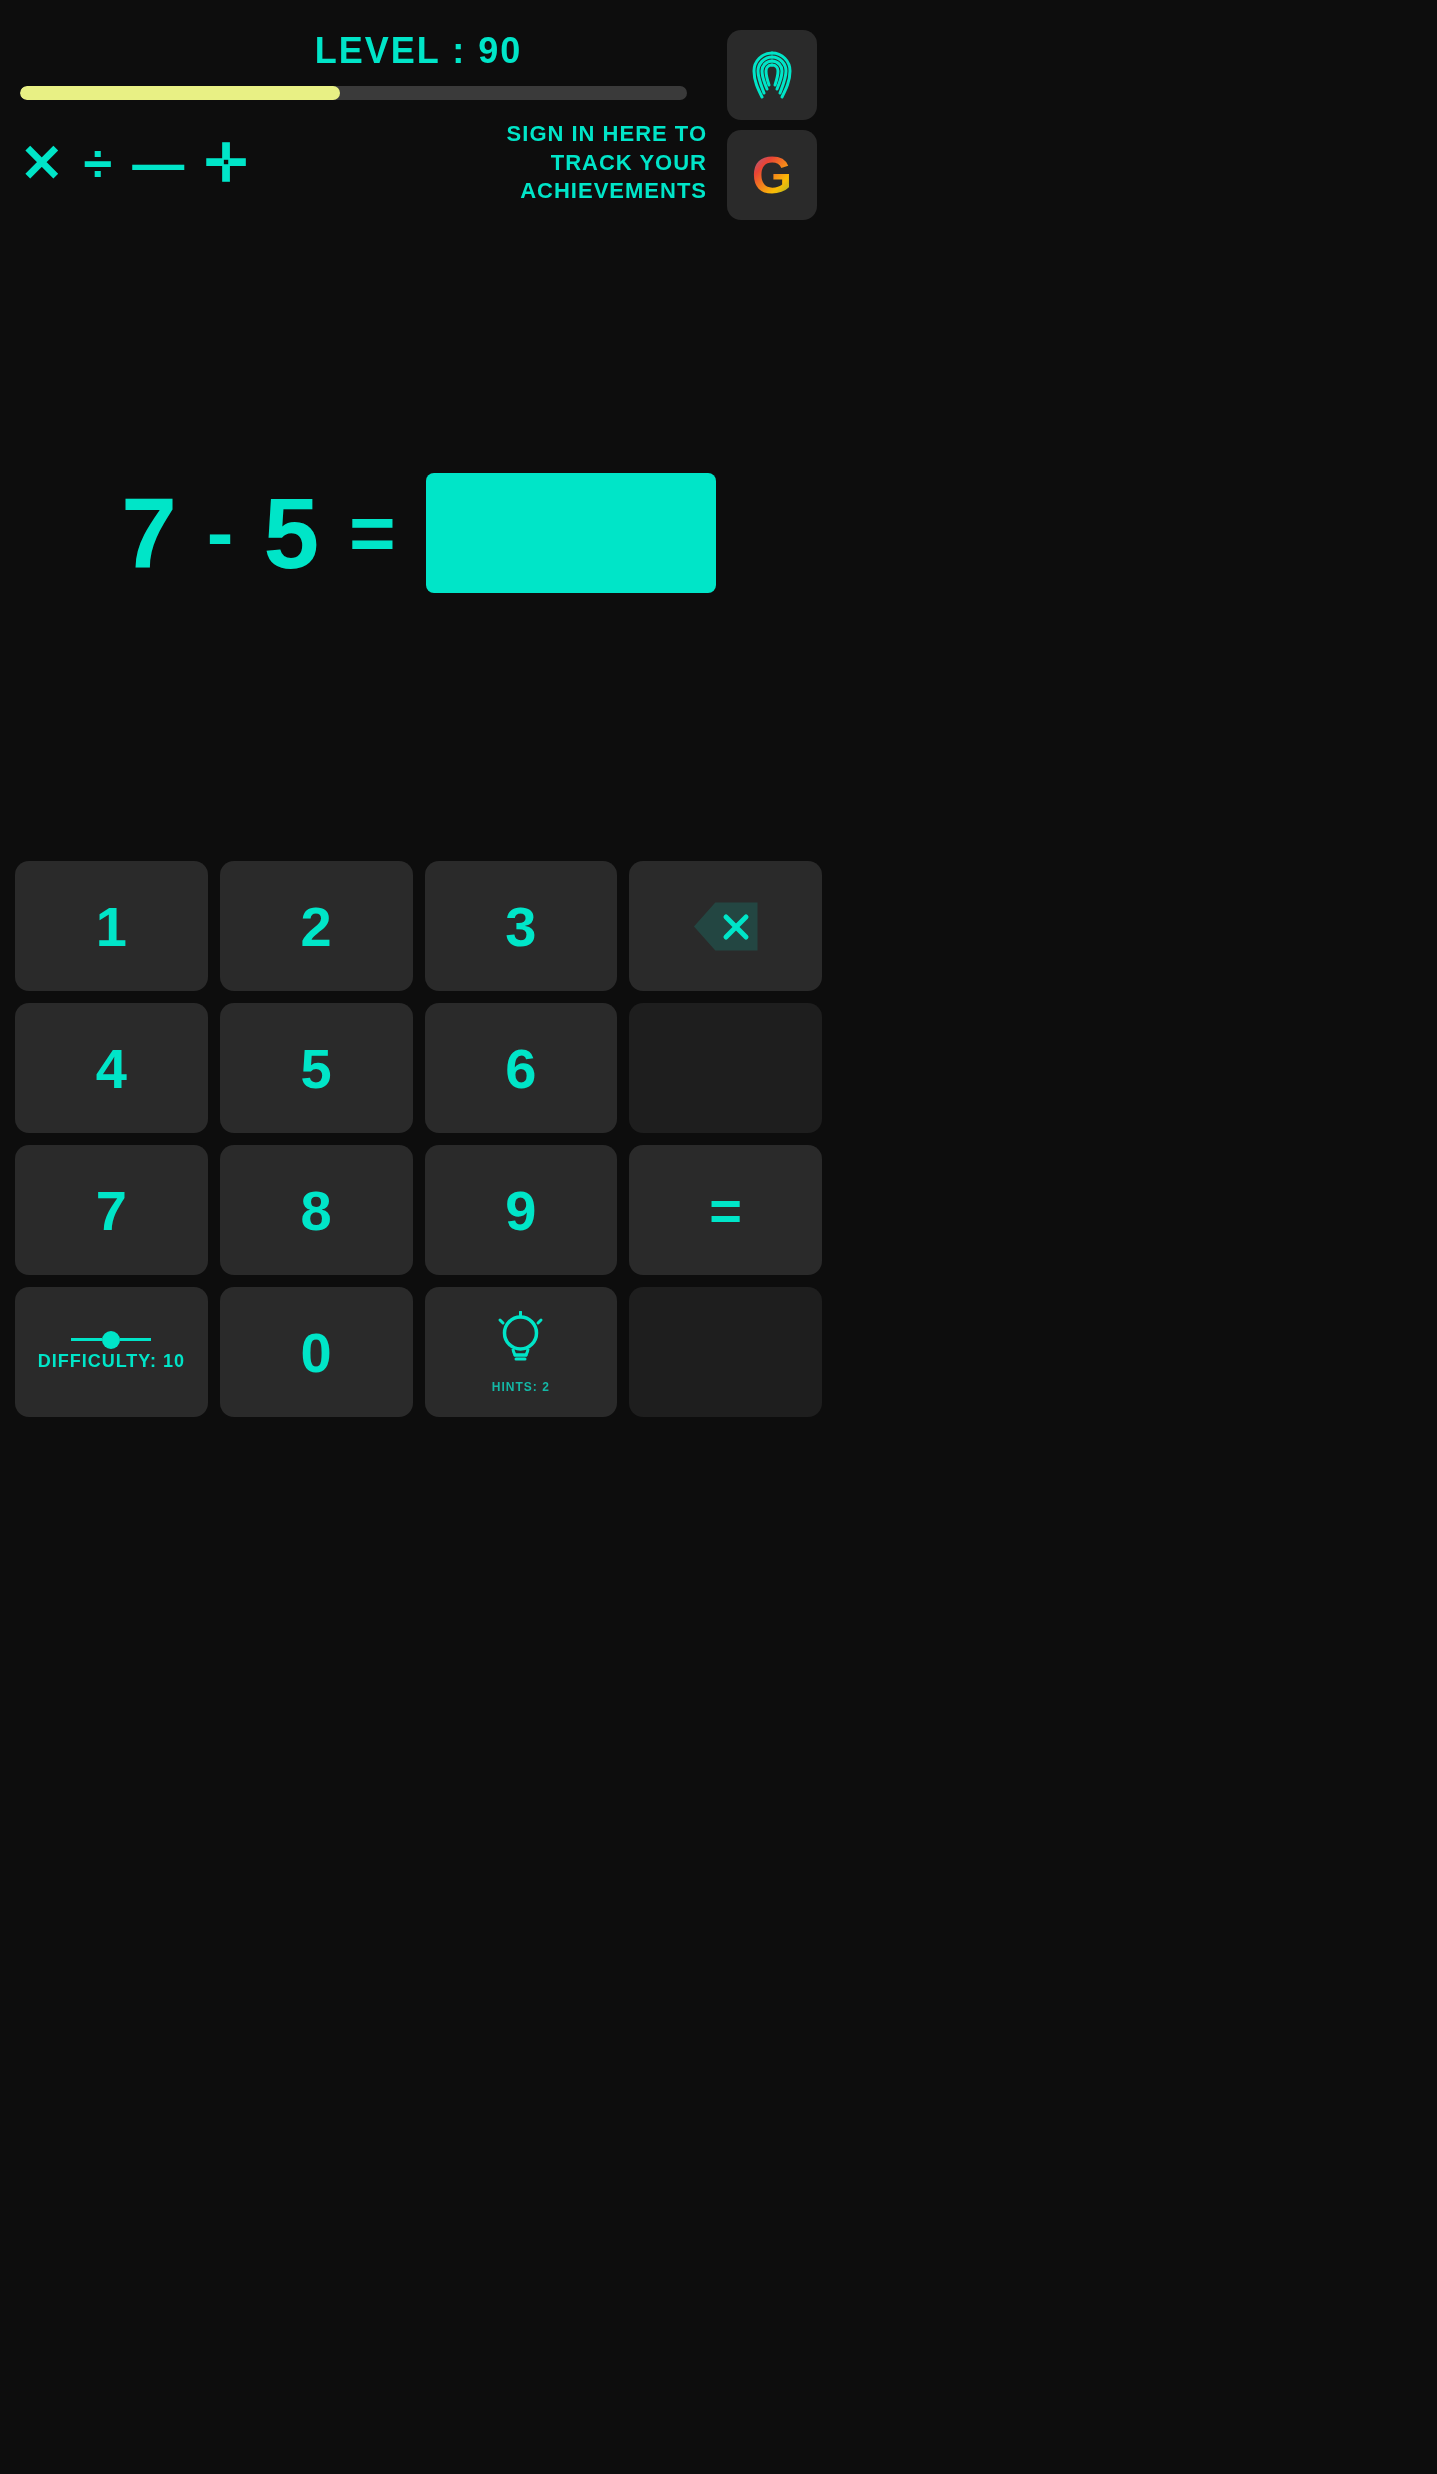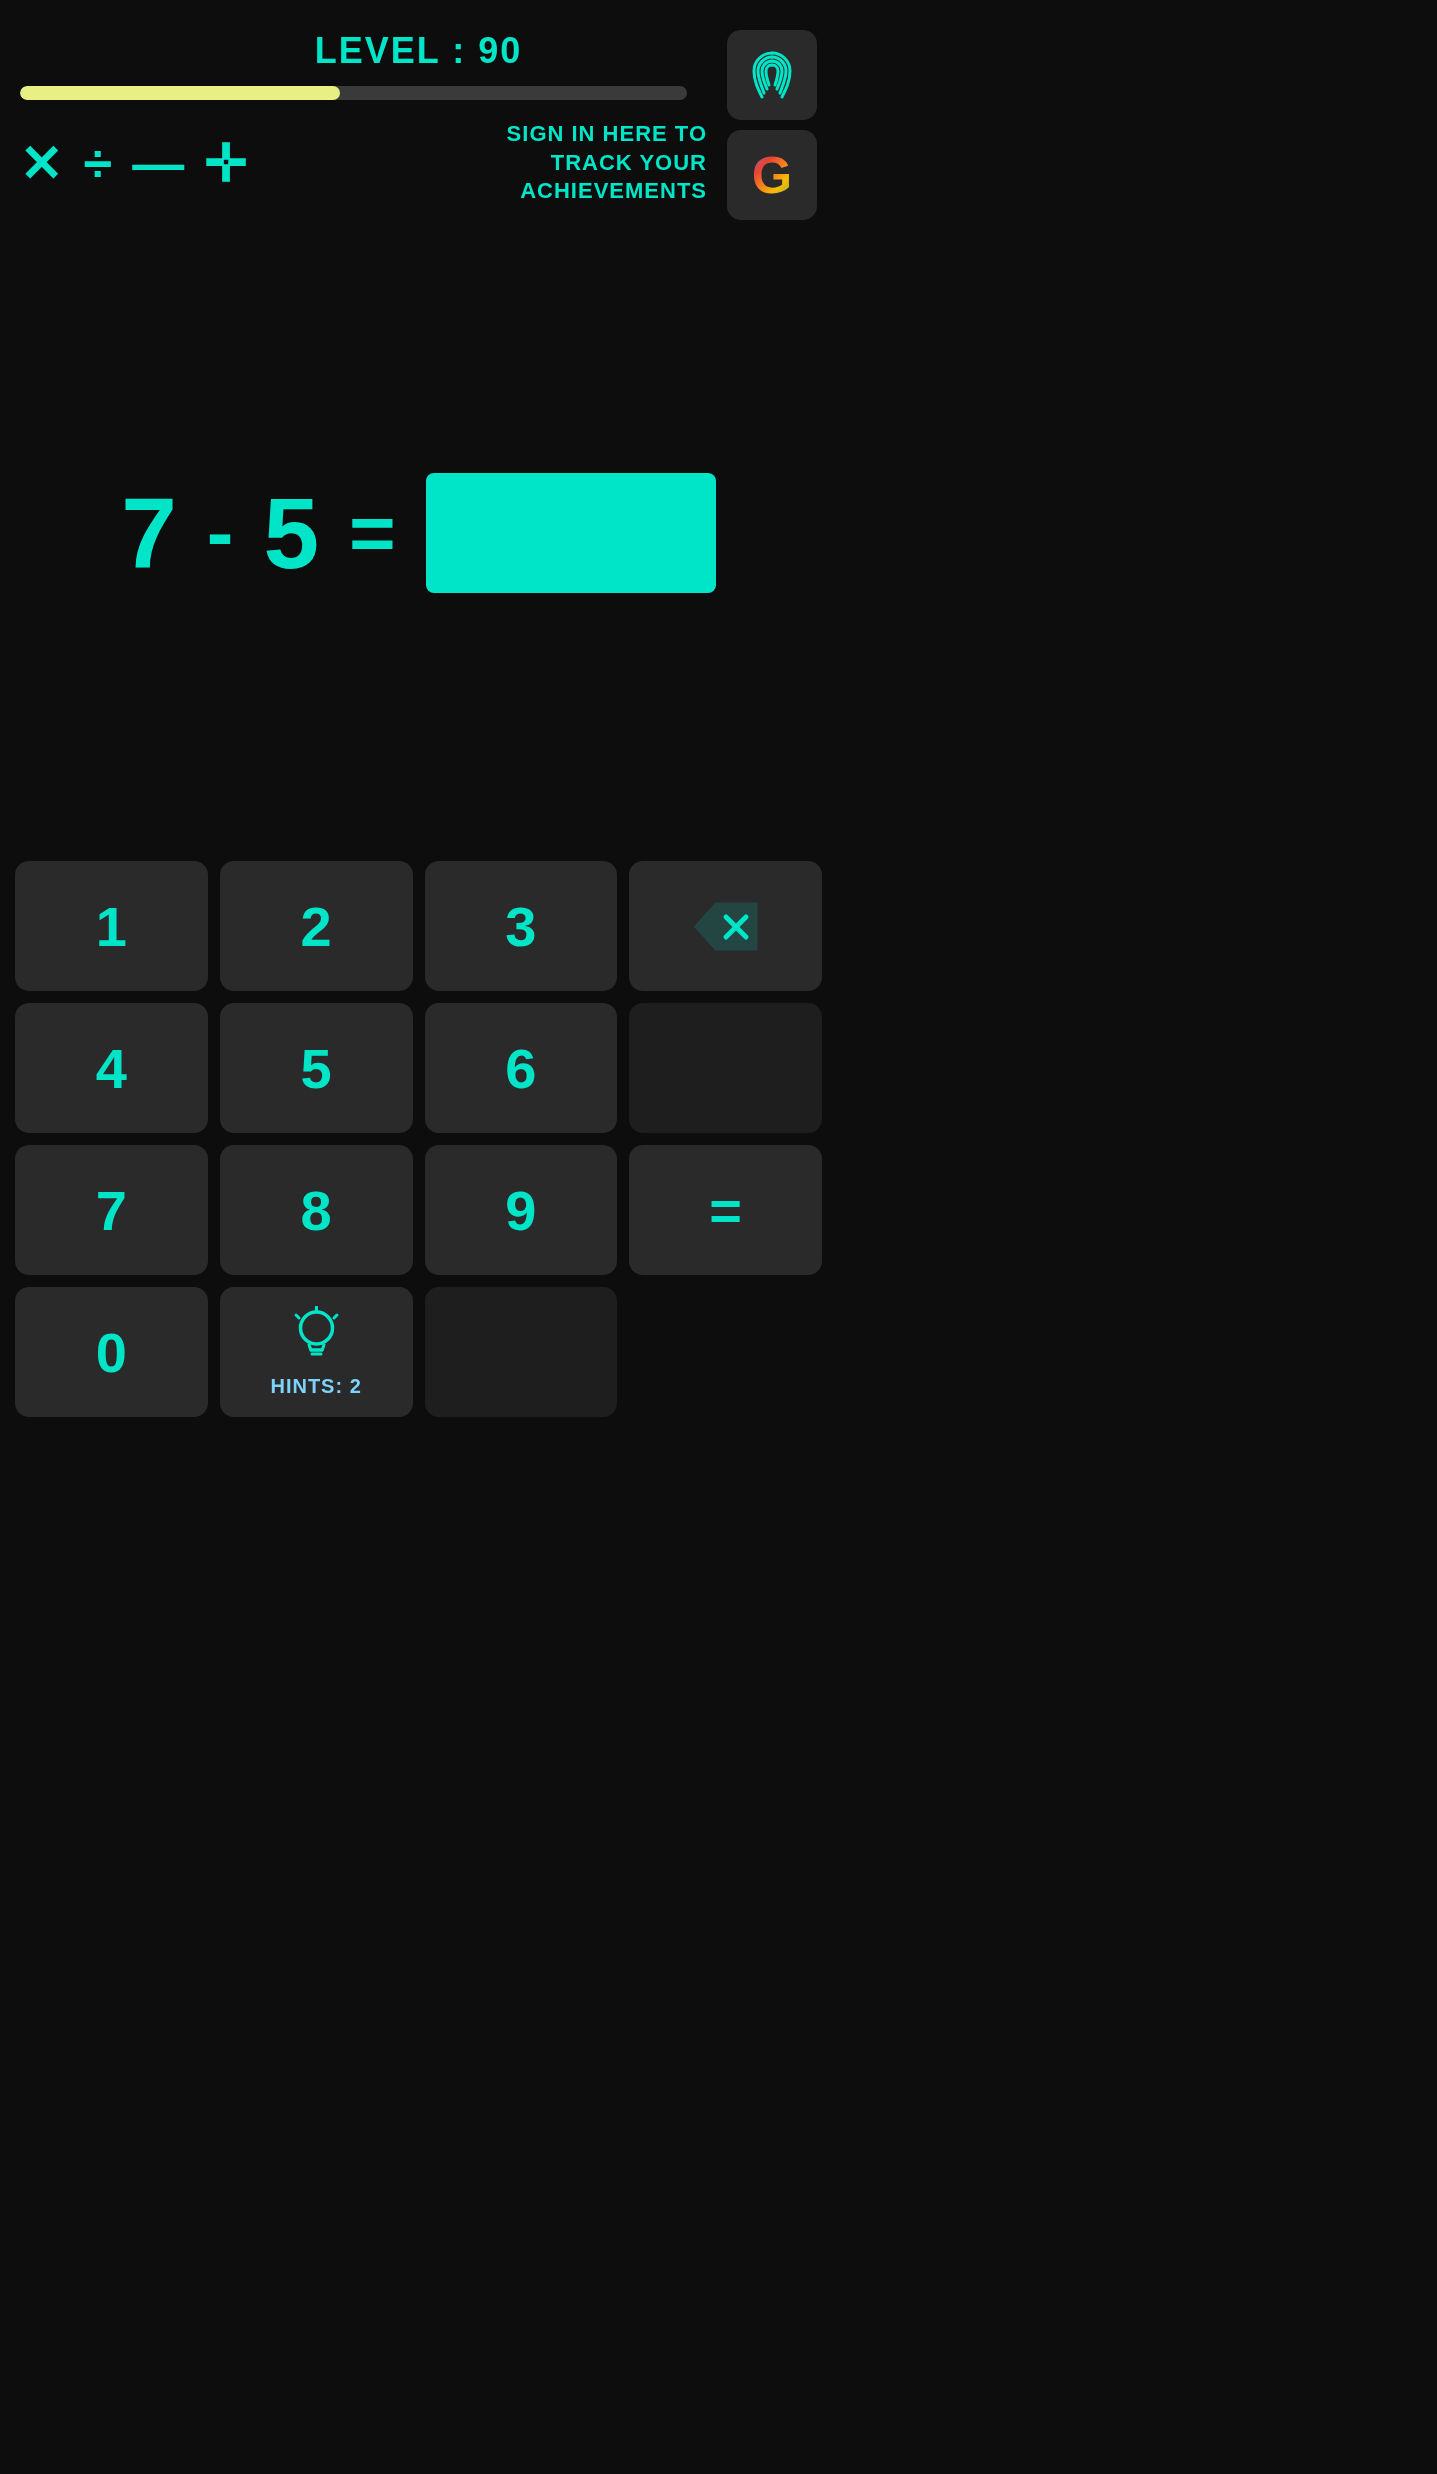--- a/index.html
+++ b/index.html
@@ -204,23 +204,23 @@
       font-weight: 900;
       letter-spacing: 1px;
     }
 
     .hint-btn {
       flex-direction: column;
       gap: 4px;
     }
 
     .hint-label {
-      font-size: 20px;
-      font-weight: 900;
-      color: #7dd3fc;
+      font-size: 12px;
+      font-weight: 900;
+      color: #14b8a6;
       letter-spacing: 1px;
     }
 
     
     .google-g {
       width: 60px;
       height: 60px;
       font-size: 52px;
       font-weight: 900;
       font-family: 'Arial', sans-serif;
@@ -306,20 +306,28 @@
   <button class="key-btn">4</button>
   <button class="key-btn">5</button>
   <button class="key-btn">6</button>
   <button class="key-btn" style="background:#1e1e1e; cursor:default;"></button>
 
   <button class="key-btn">7</button>
   <button class="key-btn">8</button>
   <button class="key-btn">9</button>
   <button class="key-btn equals-btn">=</button>
 
+  <button class="key-btn difficulty-btn">
+    <div class="diff-slider-icon">
+      <div class="diff-line" style="width:25px;"></div>
+      <div class="diff-circle"></div>
+      <div class="diff-line" style="width:35px;"></div>
+    </div>
+    <span class="diff-label">DIFFICULTY: 10</span>
+  </button>
   <button class="key-btn">0</button>
   <button class="key-btn hint-btn">
     <svg width="55" height="65" viewBox="0 0 55 65" fill="none">
       <circle cx="27.5" cy="22" r="16" stroke="#00e5c8" stroke-width="3.5" fill="none"></circle>
       <path d="M20 38 C20 40 21 42 22 44 L33 44 C34 42 35 40 35 38" stroke="#00e5c8" stroke-width="3" fill="none"></path>
       <line x1="22" y1="44" x2="33" y2="44" stroke="#00e5c8" stroke-width="3" stroke-linecap="round"></line>
       <line x1="23" y1="48" x2="32" y2="48" stroke="#00e5c8" stroke-width="3" stroke-linecap="round"></line>
       <line x1="27.5" y1="5" x2="27.5" y2="1" stroke="#00e5c8" stroke-width="3" stroke-linecap="round"></line>
       <line x1="10" y1="12" x2="7" y2="9" stroke="#00e5c8" stroke-width="3" stroke-linecap="round"></line>
       <line x1="45" y1="12" x2="48" y2="9" stroke="#00e5c8" stroke-width="3" stroke-linecap="round"></line>

